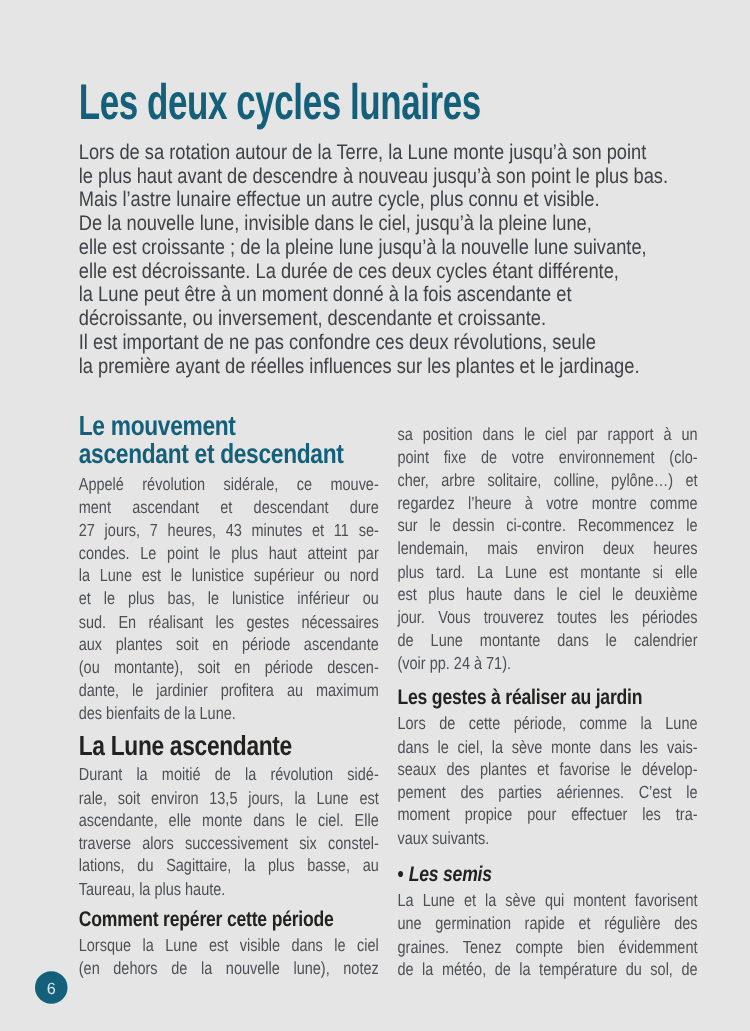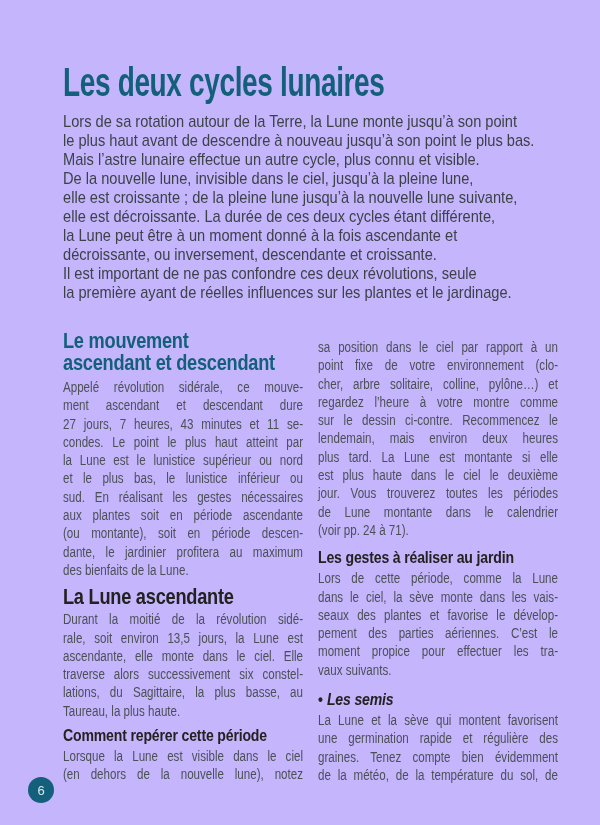--- a/index.html
+++ b/index.html
@@ -1,18 +1,18 @@
 <!DOCTYPE html>
 <html><head>
 <meta charset="utf-8">
 <style>
   html,body{margin:0;padding:0;}
   .page{
     position:relative;width:600px;height:825px;overflow:hidden;
-    background:#c4b5fd;
+    background:#e5e5e5;
     font-family:"Liberation Sans",sans-serif;
   }
   .title{
     position:absolute;left:63px;top:60px;margin:0;
     font-size:40px;line-height:44px;font-weight:bold;color:#14607a;
     white-space:nowrap;letter-spacing:-.5px;
     transform:scaleX(.70);transform-origin:left top;
   }
   .intro{
     position:absolute;left:63px;top:112px;width:640px;

